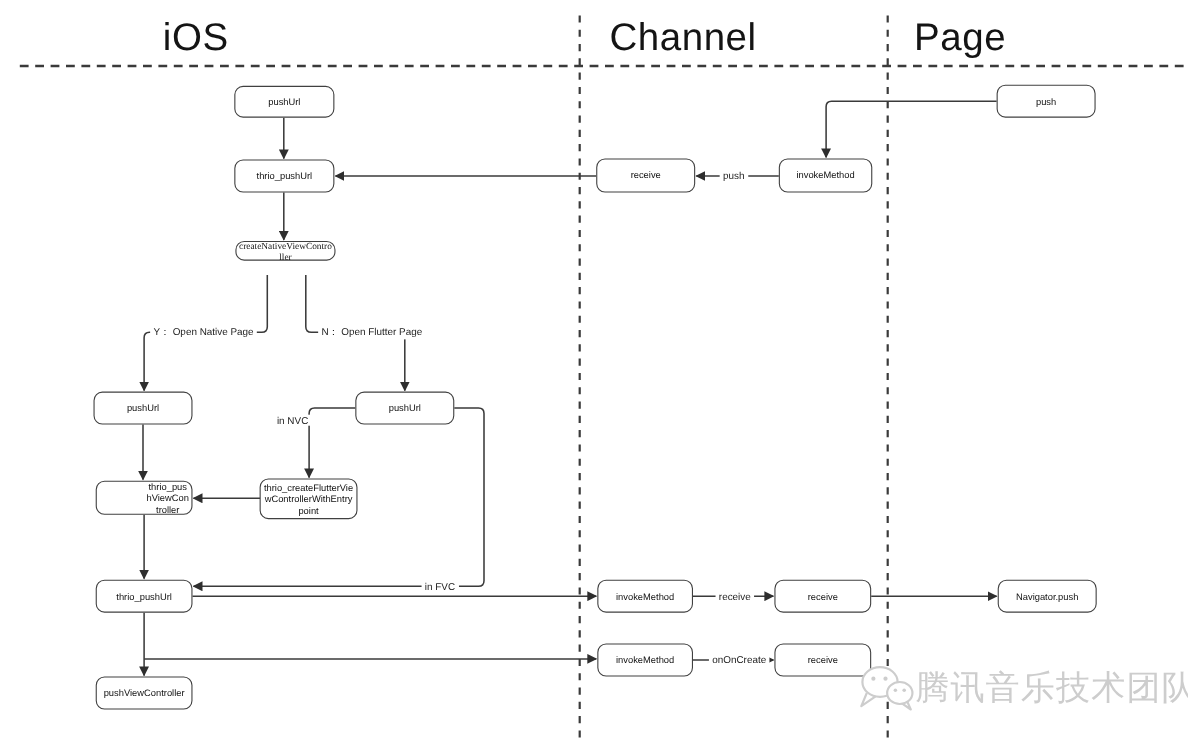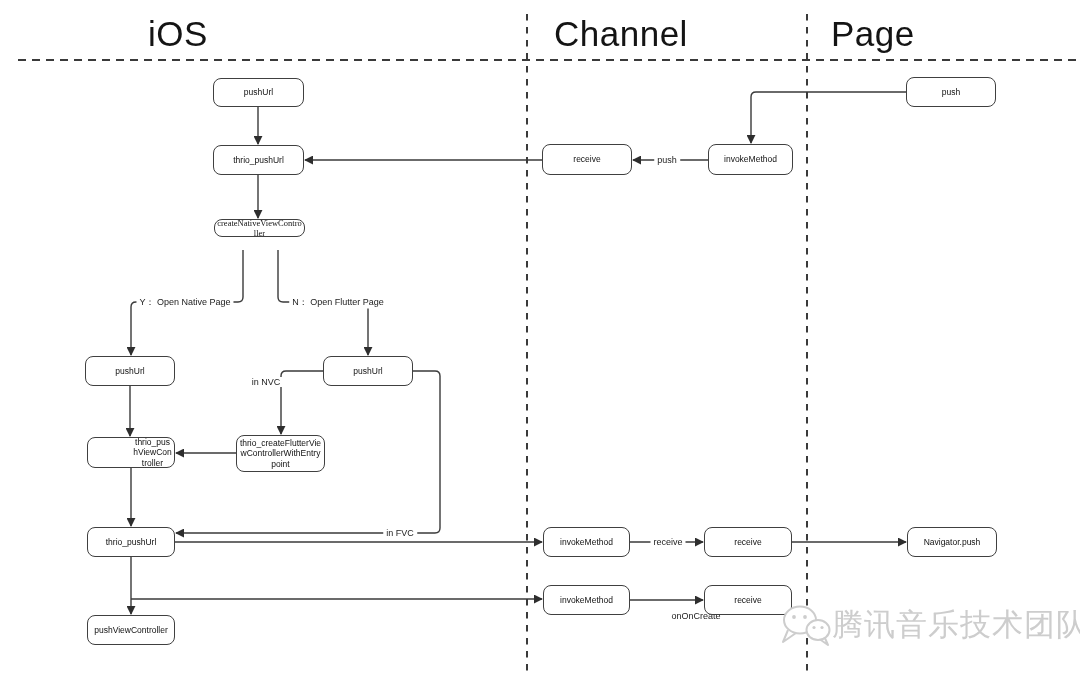--- a/index.html
+++ b/index.html
@@ -92,21 +92,21 @@
   <div class="node" style="left:907px;top:527px;width:90px;height:30px;">Navigator.push</div>
   <div class="node" style="left:543px;top:585px;width:87px;height:30px;">invokeMethod</div>
   <div class="node" style="left:704px;top:585px;width:88px;height:30px;">receive</div>
 
   <span class="edge-label" style="left:667px;top:160px;">push</span>
   <span class="edge-label" style="left:185px;top:302px;">Y： Open Native Page</span>
   <span class="edge-label" style="left:322px;top:302px;margin-left:16px;">N： Open Flutter Page</span>
   <span class="edge-label" style="left:266px;top:382px;text-align:center;">in NVC</span>
   <span class="edge-label" style="left:400px;top:533px;">in FVC</span>
   <span class="edge-label" style="left:668px;top:542px;">receive</span>
-  <span class="edge-label" style="left:696px;top:600px;margin-top:16px;">onOnCreate</span>
+  <span class="edge-label" style="left:672px;top:600px;">onOnCreate</span>
 
   <div class="watermark">
     <svg width="54" height="50" viewBox="0 0 54 50">
       <g stroke="#cdcdcd" stroke-width="2" fill="#ffffff">
         <path d="M10,30 L5,42 L18,33" stroke-linejoin="round"></path>
         <ellipse cx="22" cy="20" rx="16" ry="13.5"></ellipse>
         <path d="M46,36 L50,45 L40,38" stroke-linejoin="round"></path>
         <ellipse cx="40" cy="30" rx="11.5" ry="10"></ellipse>
       </g>
       <g fill="#cdcdcd">

